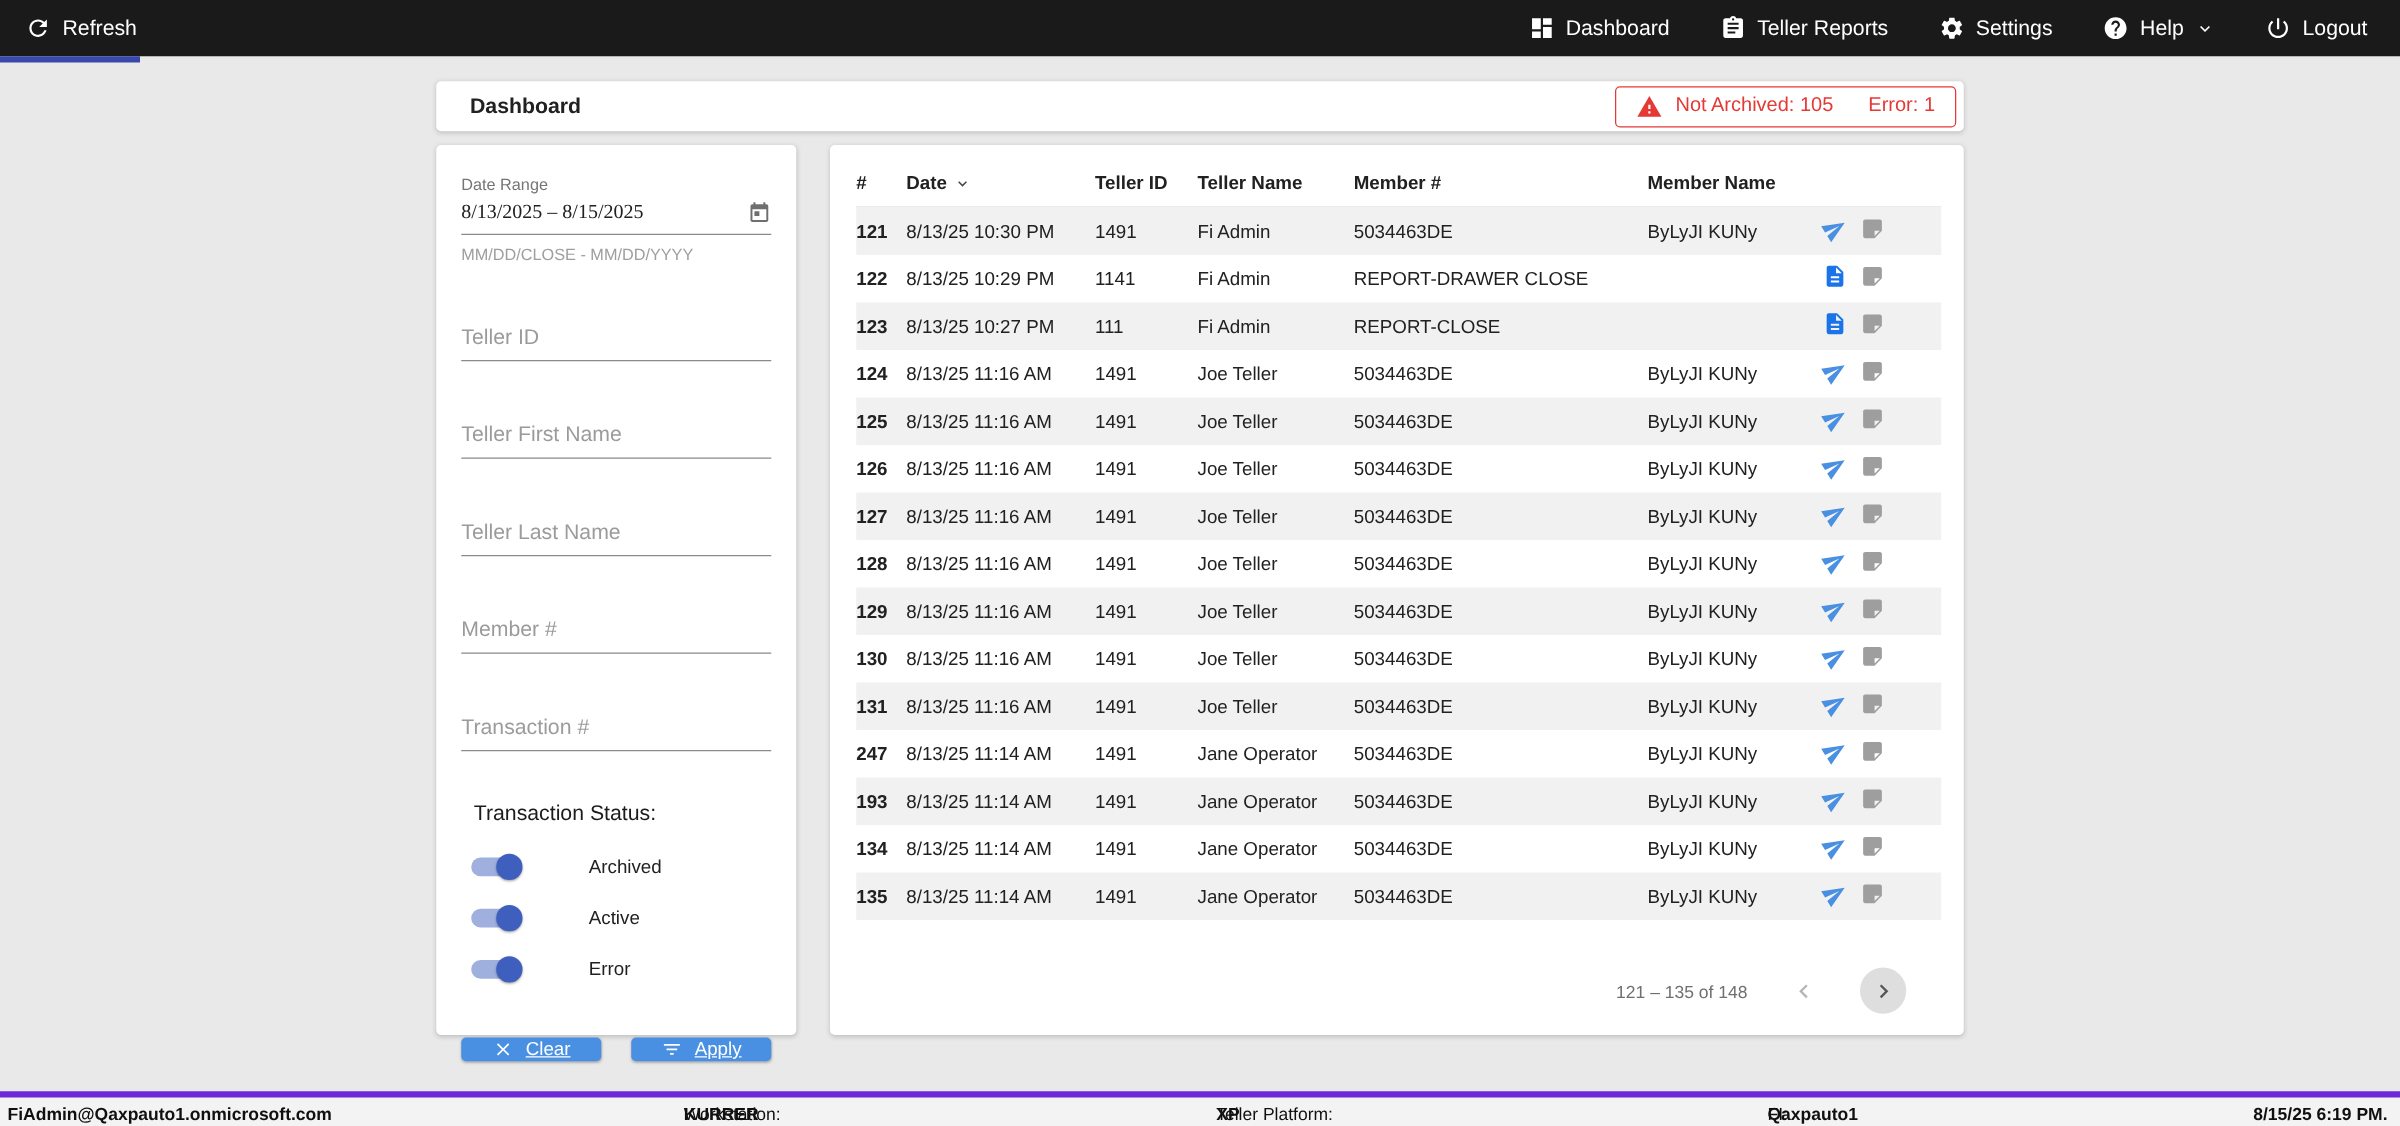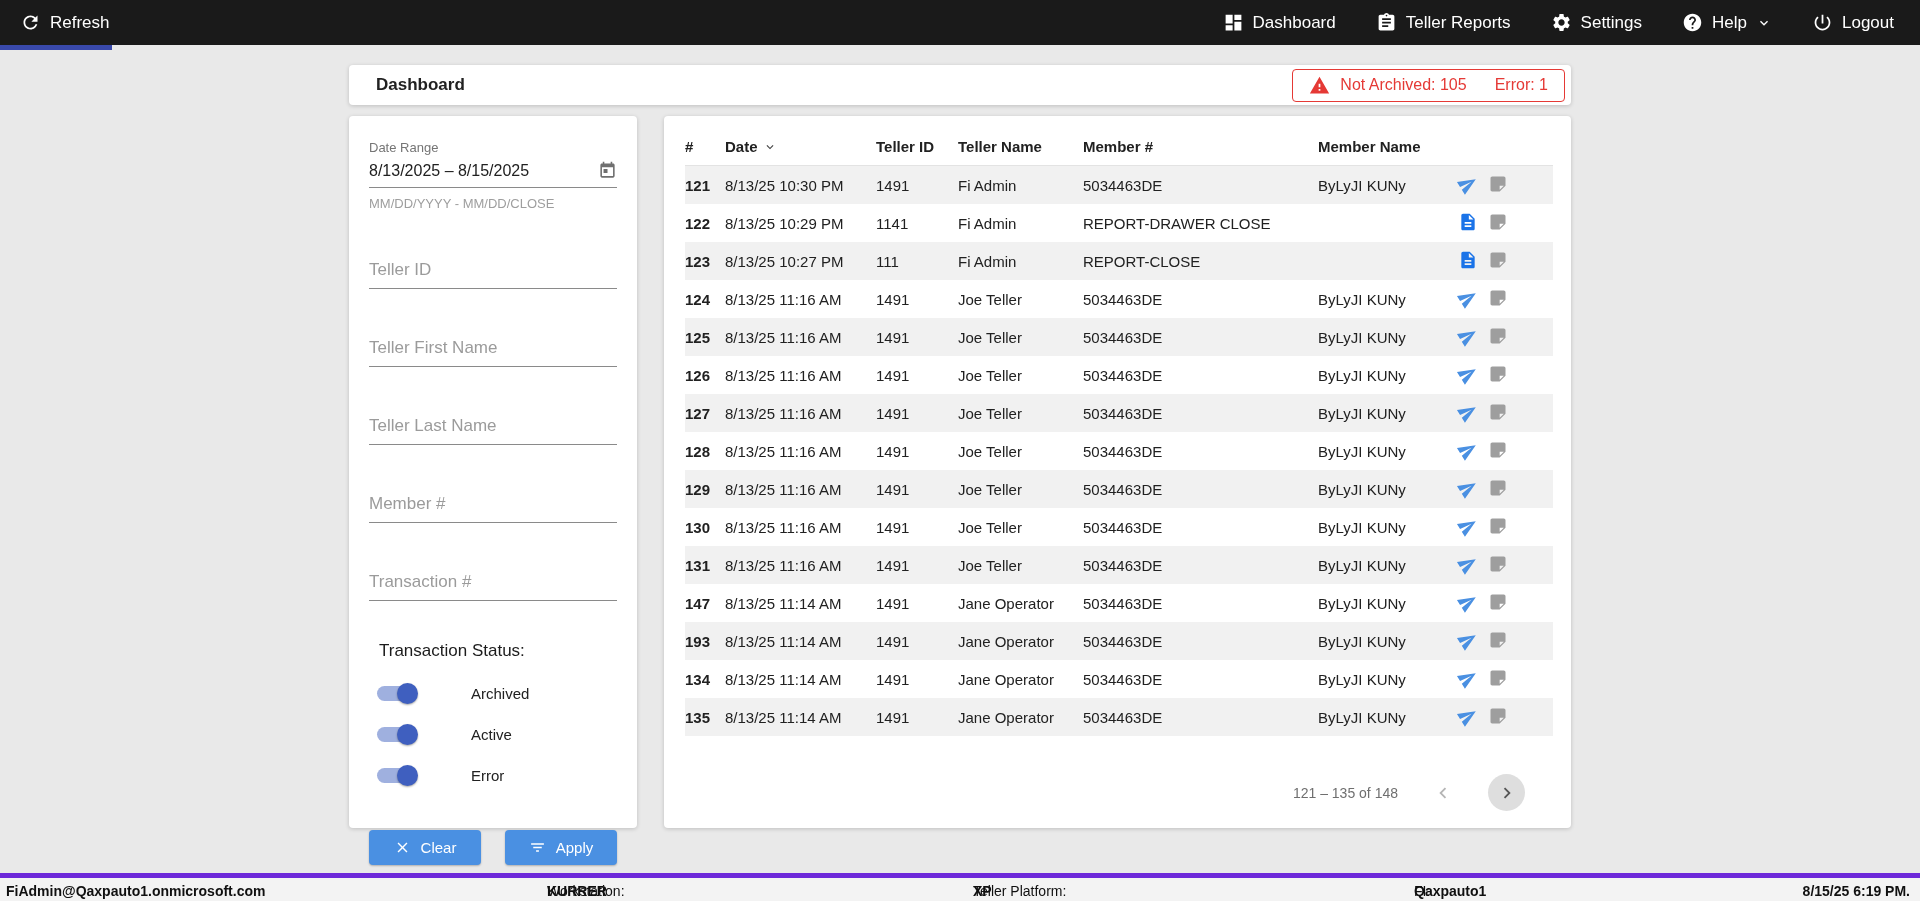--- a/index.html
+++ b/index.html
@@ -49,22 +49,22 @@
   .alert-badge .gap{display:inline-block;width:8px;}
 
   
   .panel{
     position:absolute;left:349px;top:116px;width:288px;height:712px;
     background:#fff;border-radius:4px;box-shadow:0 1px 4px rgba(0,0,0,.18);
     padding:24px 20px;
   }
   .field-label{font-size:13px;color:#757575;}
   .date-row{
-    display:flex;justify-content:space-between;align-items:flex-end;
-    border-bottom:1px solid #8a8a8a;padding:4px 0 7px 0;margin-top:2px;
+    display:flex;justify-content:space-between;align-items:flex-start;
+    border-bottom:1px solid #8a8a8a;padding:4px 0 7px 0;margin-top:2px;font-family:Liberation Serif, serif;
   }
   .date-value{font-size:16px;color:#212121;border:none;outline:none;background:transparent;width:210px;font-family:inherit;}
   .cal-icon svg{width:19px;height:19px;}
   .hint{font-size:13px;color:#9e9e9e;margin-top:8px;}
   .uinput{
     width:100%;border:none;border-bottom:1px solid #8a8a8a;background:transparent;
     font-size:17px;color:#212121;padding:5px 0 8px 0;outline:none;margin-top:44px;
     font-family:inherit;
   }
   .uinput::placeholder{color:#9b9b9b;}
@@ -72,23 +72,23 @@
   .toggle-row{display:flex;align-items:center;margin-top:24px;padding-left:8px;gap:44px;}
   .switch{width:38px;height:15px;border-radius:8px;background:#9fb0df;position:relative;cursor:pointer;flex:0 0 auto;}
   .switch .thumb{
     position:absolute;right:-3px;top:-3px;width:21px;height:21px;border-radius:50%;
     background:var(--toggle-blue);box-shadow:0 1px 2px rgba(0,0,0,.35);
   }
   .toggle-label{margin-left:12px;font-size:15px;}
   .btn-row{display:flex;gap:24px;margin-top:46px;}
   .btn{
     display:flex;align-items:center;justify-content:center;gap:10px;
-    width:112px;height:35px;background:var(--accent-blue);color:#fff;
+    width:112px;height:19px;background:var(--accent-blue);color:#fff;
     border:none;border-radius:4px;font-size:15px;cursor:pointer;
-    box-shadow:0 1px 2px rgba(0,0,0,.25);font-family:inherit;
+    box-shadow:0 1px 2px rgba(0,0,0,.25);font-family:inherit;text-decoration:underline;
   }
   .btn svg{width:17px;height:17px;}
 
   
   .main-card{
     position:absolute;left:664px;top:116px;width:907px;height:712px;
     background:#fff;border-radius:4px;box-shadow:0 1px 4px rgba(0,0,0,.18);
     padding:12px 18px 0 21px;
   }
   .grid-row{
@@ -206,21 +206,21 @@
 <div class="panel">
   <div class="field-label">Date Range</div>
   <div class="date-row">
     <input class="date-value" value="8/13/2025 – 8/15/2025" style="">
     <span class="cal-icon">
       <svg viewBox="0 0 24 24">
           <path fill="#6f6f6f" d="M19 3h-1V1h-2v2H8V1H6v2H5c-1.11 0-1.99.9-1.99 2L3 19c0 1.1.89 2 2 2h14c1.1 0 2-.9 2-2V5c0-1.1-.9-2-2-2zm0 16H5V8h14v11zM7 10h5v5H7z"></path>
         </svg>
     </span>
   </div>
-  <div class="hint">MM/DD/YYYY - MM/DD/CLOSE</div>
+  <div class="hint">MM/DD/CLOSE - MM/DD/YYYY</div>
 
   <input class="uinput" placeholder="Teller ID" style="">
   <input class="uinput" placeholder="Teller First Name" style="">
   <input class="uinput" placeholder="Teller Last Name" style="">
   <input class="uinput" placeholder="Member #" style="">
   <input class="uinput" placeholder="Transaction #" style="">
 
   <div class="status-label">Transaction Status:</div>
 
   <div class="toggle-row">
@@ -540,21 +540,21 @@
     <div class="c-icon">
       <span class="icon-note">
         <svg viewBox="0 0 24 24">
               <path fill="#9e9e9e" d="M19 3H5c-1.1 0-2 .9-2 2v14c0 1.1.9 2 2 2h9l7-7V5c0-1.1-.9-2-2-2zm-5 16v-5h5l-5 5z"></path>
             </svg>
       </span>
     </div>
   </div>
 
   <div class="grid-row trow">
-    <div class="c-num">147</div>
+    <div class="c-num">247</div>
     <div class="c-date">8/13/25 11:14 AM</div>
     <div class="c-tid">1491</div>
     <div class="c-tname">Jane Operator</div>
     <div class="c-member">5034463DE</div>
     <div class="c-mname">ByLyJI KUNy</div>
     <div class="c-icon">
       <span class="icon-send">
         <svg viewBox="0 0 24 24">
               <path fill="#4a90e2" d="M2.01 21L23 12 2.01 3 2 10l15 2-15 2z"></path>
             </svg>

